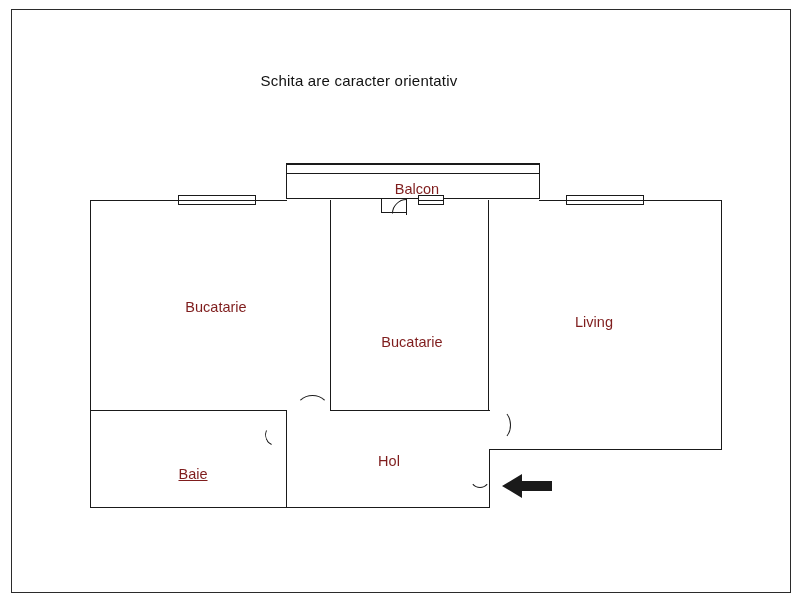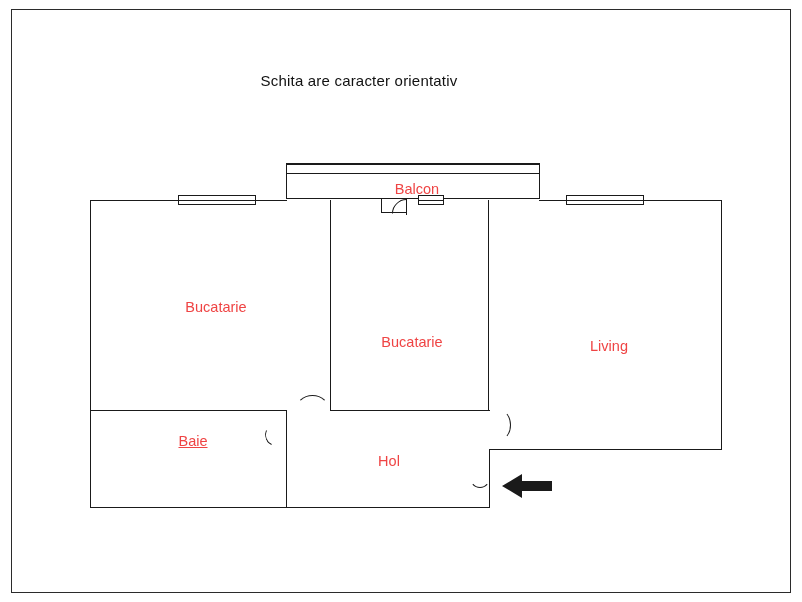--- a/index.html
+++ b/index.html
@@ -37,21 +37,21 @@
     letter-spacing: 0.2px;
   }
   
   .wall {
     position: absolute;
     background: #1a1a1a;
   }
   .room-label {
     position: absolute;
     font-size: 14.5px;
-    color: #ef4444;
+    color: #7f1d1d;
     white-space: nowrap;
     transform: translate(-50%, -50%);
   }
   
   .window {
     position: absolute;
     border-top: 1px solid #1a1a1a;
     border-bottom: 1px solid #1a1a1a;
     background: #ffffff;
     box-sizing: border-box;
@@ -152,17 +152,17 @@
 
   <div class="door-leaf" style="left:489px; top:462px; width:1px; height:24px;"></div>
   <div class="door-arc" style="left:469px; top:462px; width:22px; height:26px; border-color:#1a1a1a; border-left-color:transparent; border-top-color:transparent; border-right-color:transparent; border-radius:50%;"></div>
 
   <svg class="arrow" viewBox="0 0 50 26" xmlns="http://www.w3.org/2000/svg">
     <polygon points="0,13 20,1 20,8 50,8 50,18 20,18 20,25" fill="#1a1a1a"></polygon>
   </svg>
 
   <div class="room-label" style="left:216px; top:307px;">Bucatarie</div>
   <div class="room-label" style="left:412px; top:307px;margin-top:35px;">Bucatarie</div>
-  <div class="room-label" style="left:609px; top:322px;margin-top:24px;">Living</div>
-  <div class="room-label" style="left:193px; top:441px;text-decoration:underline;">Baie</div>
+  <div class="room-label" style="left:594px; top:322px;">Living</div>
+  <div class="room-label" style="left:193px; top:474px;text-decoration:underline;">Baie</div>
   <div class="room-label" style="left:389px; top:461px;">Hol</div>
 
 </div>
 
 </body></html>

